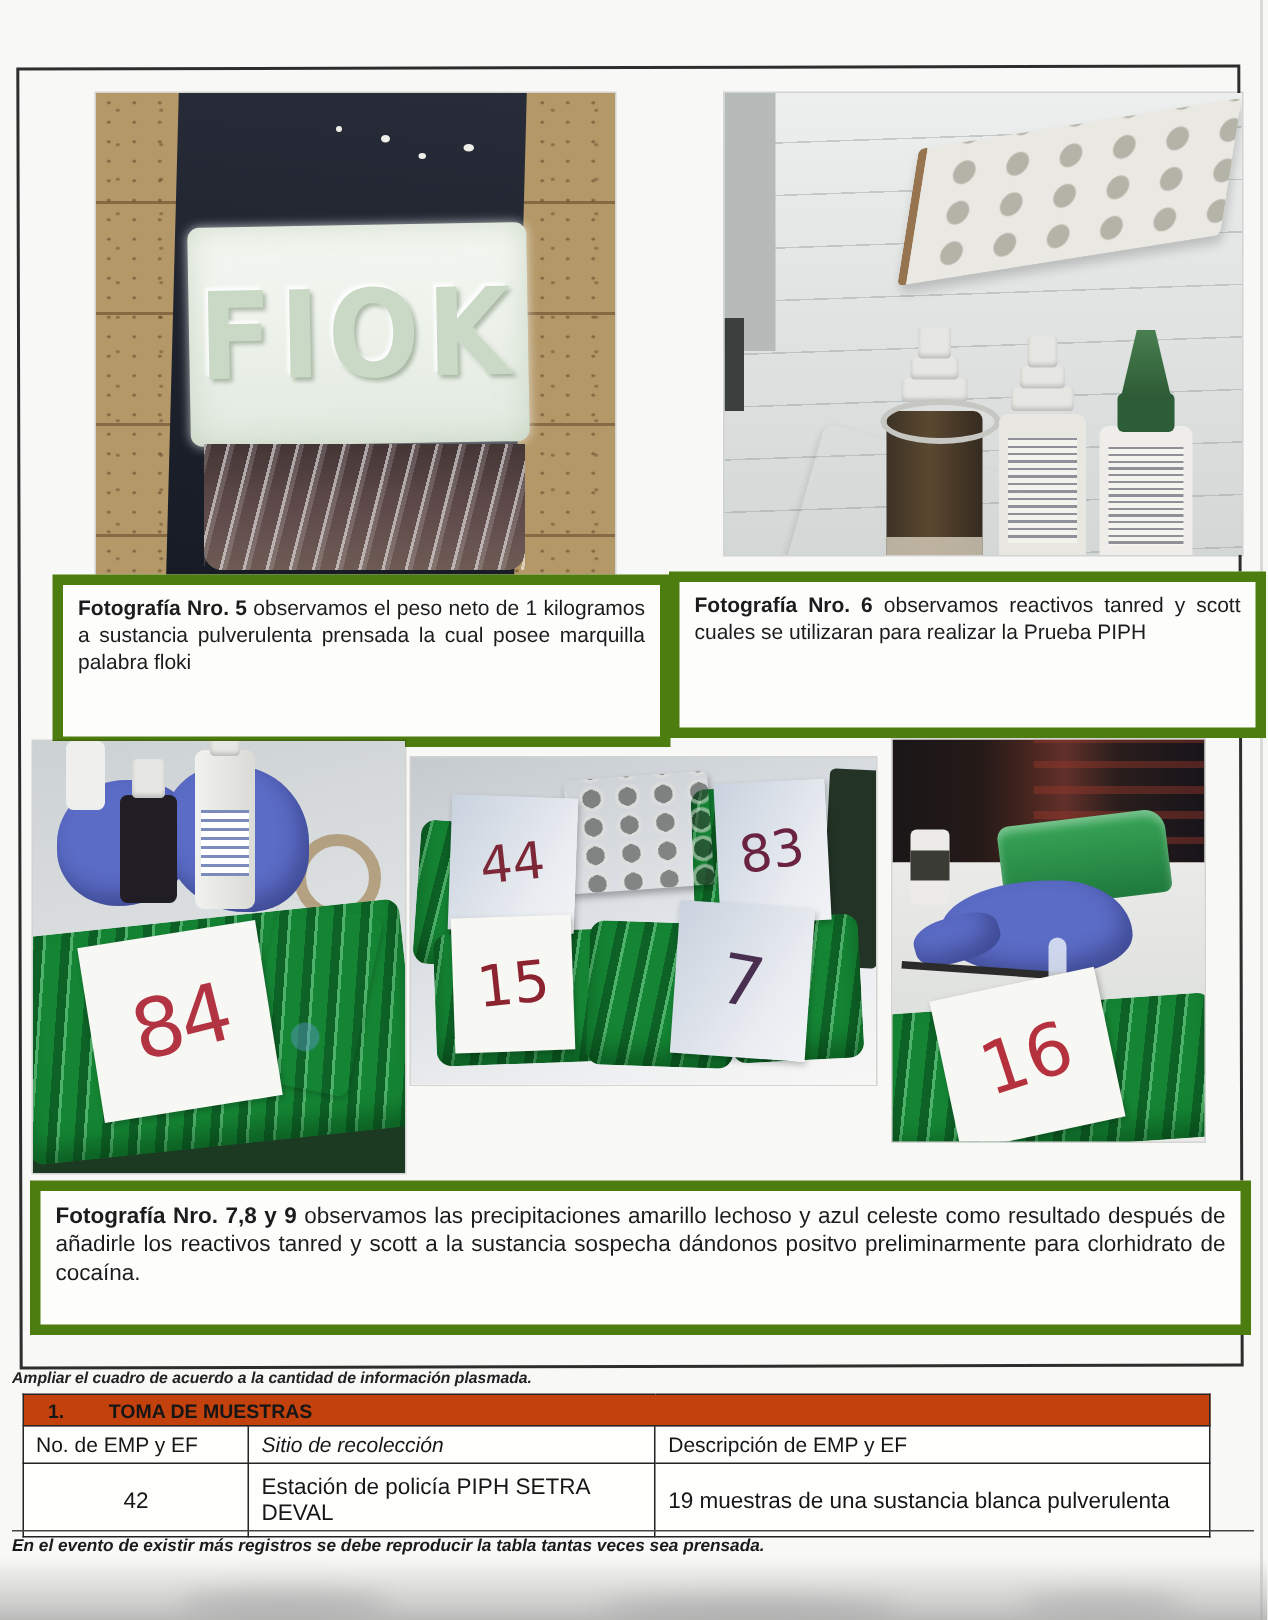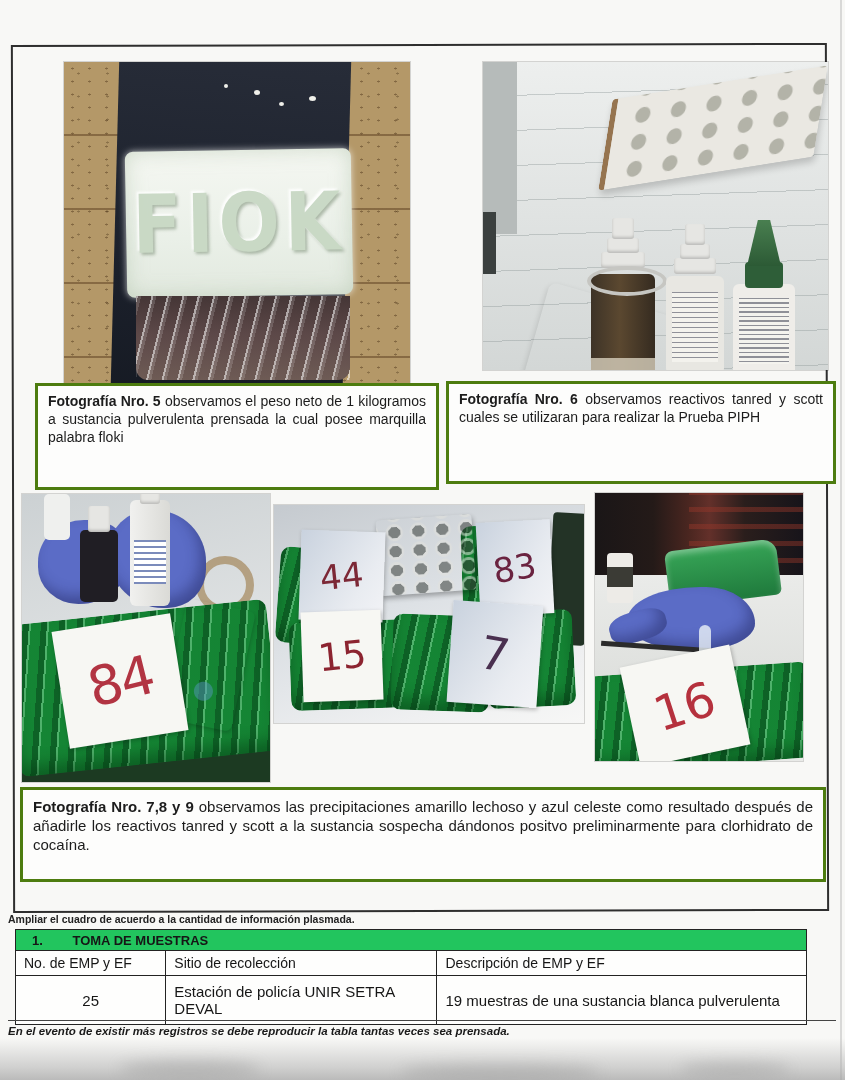--- a/index.html
+++ b/index.html
@@ -87,21 +87,21 @@
     background:linear-gradient(180deg,#497f50 0%,#2c5a35 100%);
     clip-path:polygon(32% 0,68% 0,100% 100%,0 100%);}
   #front-plate{left:48px;top:238px;width:150px;height:120px;border-radius:8px;
     background:linear-gradient(90deg,#e9e9e4 0%,#dddcd6 100%);
     transform:rotate(16deg);box-shadow:0 3px 6px rgba(0,0,0,.16);
     background-image:
       radial-gradient(circle at 50% 18%,#cfcfc6 0 12px,transparent 13px),
       radial-gradient(circle at 48% 50%,#cfcfc6 0 12px,transparent 13px),
       radial-gradient(circle at 46% 82%,#cfcfc6 0 12px,transparent 13px);}
   
-  .caption-box{border:3px solid #4d7c0f;background:#fdfdfc;padding:7px 10px 6px 10px;
+  .caption-box{border:7px solid #4d7c0f;background:#fdfdfc;padding:7px 10px 6px 10px;
     font-size:14px;line-height:1.28;text-align:justify;}
   #cap5{left:35px;top:383px;width:378px;height:88px;}
   #cap6{left:446px;top:381px;width:364px;height:84px;}
   #cap789{left:20px;top:787px;width:780px;height:76px;font-size:15px;}
   .caption-box b{font-weight:700;}
   
   #photo7{left:22px;top:494px;width:248px;height:288px;
     background:linear-gradient(165deg,#ccd1d3 0%,#dfe2e3 55%,#cfd4d2 100%);}
   .brick{background-color:#18903a;
     background-image:repeating-linear-gradient(100deg,rgba(5,60,22,.55) 0 6px,rgba(205,255,220,.30) 6px 8px,rgba(10,100,35,.25) 8px 18px);
@@ -169,32 +169,32 @@
   #p9-bottle:after{content:"";position:absolute;left:0;top:14px;width:100%;height:20px;background:#3b3b35;}
   #p9-glove{left:32px;top:94px;width:128px;height:64px;border-radius:60% 40% 50% 55%/55% 60% 45% 50%;}
   #p9-finger{left:14px;top:118px;width:58px;height:30px;border-radius:40%;transform:rotate(-16deg);}
   #p9-pipette{left:6px;top:152px;width:125px;height:5px;background:#2b2b2b;transform:rotate(4deg);}
   #p9-tube{left:104px;top:132px;width:12px;height:56px;background:rgba(235,243,247,.8);border-radius:6px;}
   #p9-tube:after{content:"";position:absolute;left:1px;bottom:2px;width:10px;height:10px;border-radius:50%;background:#4aa2e0;}
   #p9-brick{left:-8px;top:176px;width:224px;height:96px;transform:rotate(-4deg);}
   #p9-paper{left:34px;top:162px;width:112px;height:102px;transform:rotate(-12deg);}
   #p9-paper span{font-size:48px;color:#b5313d;transform:rotate(-6deg);}
   
-  #note-above{left:8px;top:913px;font-size:10.5px;font-weight:600;color:#222;}
+  #note-above{left:8px;top:913px;font-size:10.5px;font-weight:600;color:#222;font-style:italic;}
   #note-below{left:8px;top:1020px;width:828px;border-top:1.5px solid #444;padding-top:4px;
     font-size:11.5px;font-weight:700;font-style:italic;color:#1a1a1a;}
   #muestras-table{left:15px;top:929px;width:792px;border-collapse:collapse;position:absolute;
     font-size:14px;color:#161616;}
   #muestras-table td{border:1.6px solid #232323;padding:2px 8px;background:#fefefd;}
-  #muestras-table .title-row td{background:#22c55e;font-weight:700;font-size:13px;height:16px;padding:2px 8px 2px 16px;}
+  #muestras-table .title-row td{background:#c2410c;font-weight:700;font-size:13px;height:16px;padding:2px 8px 2px 16px;}
   #muestras-table .title-row .sect-title{margin-left:26px;}
   #muestras-table .head-row td{height:20px;font-size:14px;}
   #muestras-table .data-row td{height:44px;font-size:15px;}
   #muestras-table .col-no{width:140px;}
-  #muestras-table .col-sitio{width:266px;}
+  #muestras-table .col-sitio{width:266px;font-style:italic;}
   #muestras-table .col-desc{width:370px;}
   #muestras-table .cell-no{text-align:center;}
 </style>
 </head>
 <body>
 
 <div class="abs" id="outer-border"></div>
 <div class="abs" id="page-edge-shadow"></div>
 
 <div class="abs photo" id="photo5">
@@ -312,22 +312,22 @@
       <span>1.</span>
       <span class="sect-title">TOMA DE MUESTRAS</span>
     </td>
   </tr>
   <tr class="head-row">
     <td class="col-no">No. de EMP y EF</td>
     <td class="col-sitio">Sitio de recolección</td>
     <td class="col-desc">Descripción de EMP y EF</td>
   </tr>
   <tr class="data-row">
-    <td class="cell-no">25</td>
-    <td>Estación de policía UNIR SETRA DEVAL</td>
+    <td class="cell-no">42</td>
+    <td>Estación de policía PIPH SETRA DEVAL</td>
     <td>19 muestras de una sustancia blanca pulverulenta</td>
   </tr>
 </tbody>
   </table>
 
 <div class="abs" id="note-below">En el evento de existir más registros se debe reproducir la tabla tantas veces sea prensada.</div>
 
 <div class="abs" id="bottom-scan-band"></div>
 <div class="abs scan-blob" style="left:120px;bottom:2px;width:140px;height:18px;"></div>
 <div class="abs scan-blob" style="left:400px;bottom:0px;width:200px;height:16px;"></div>

